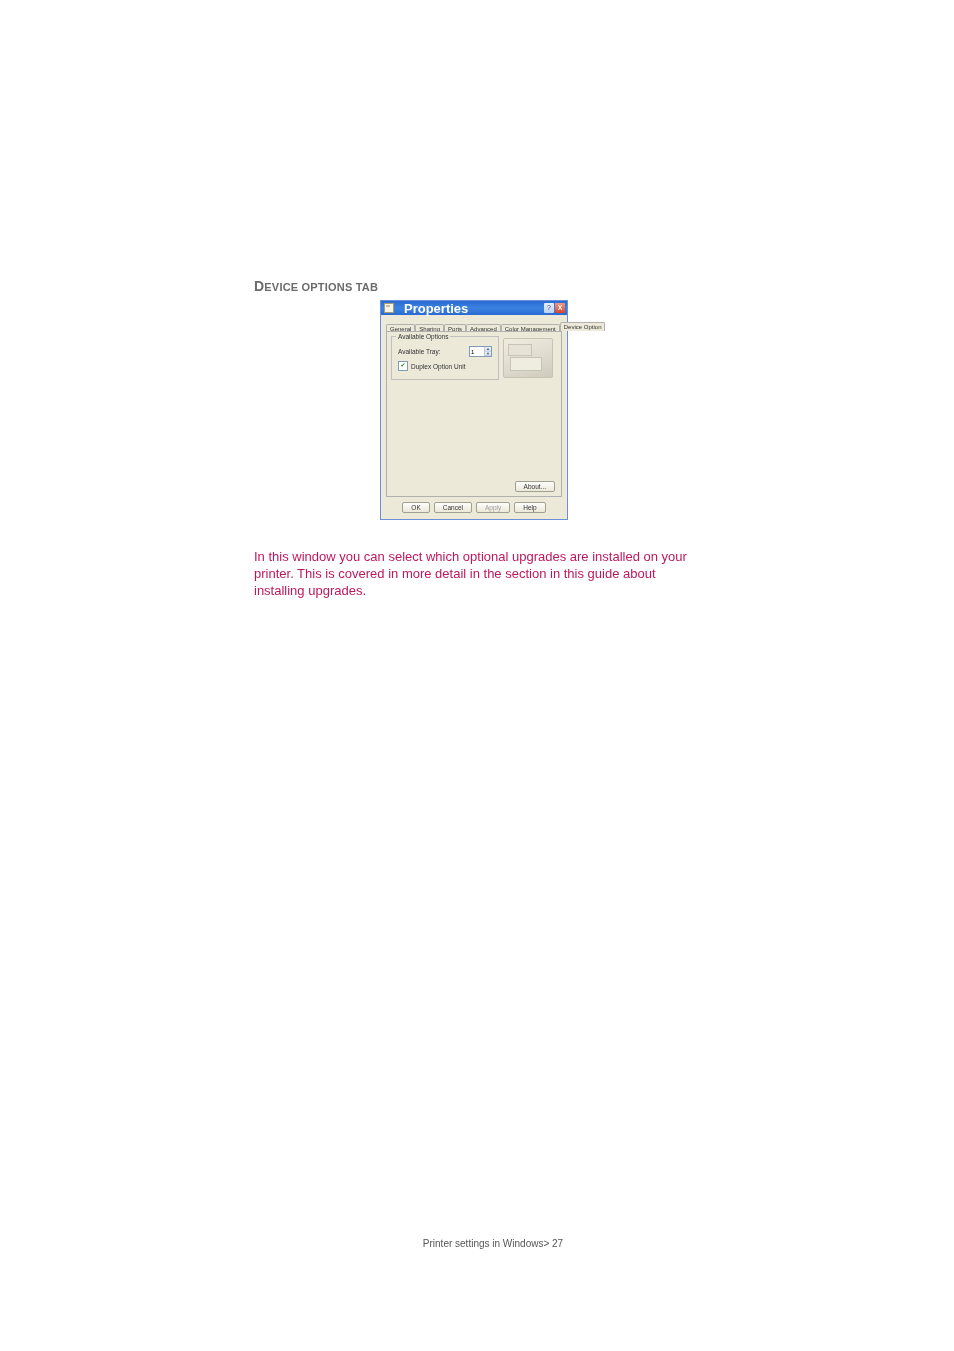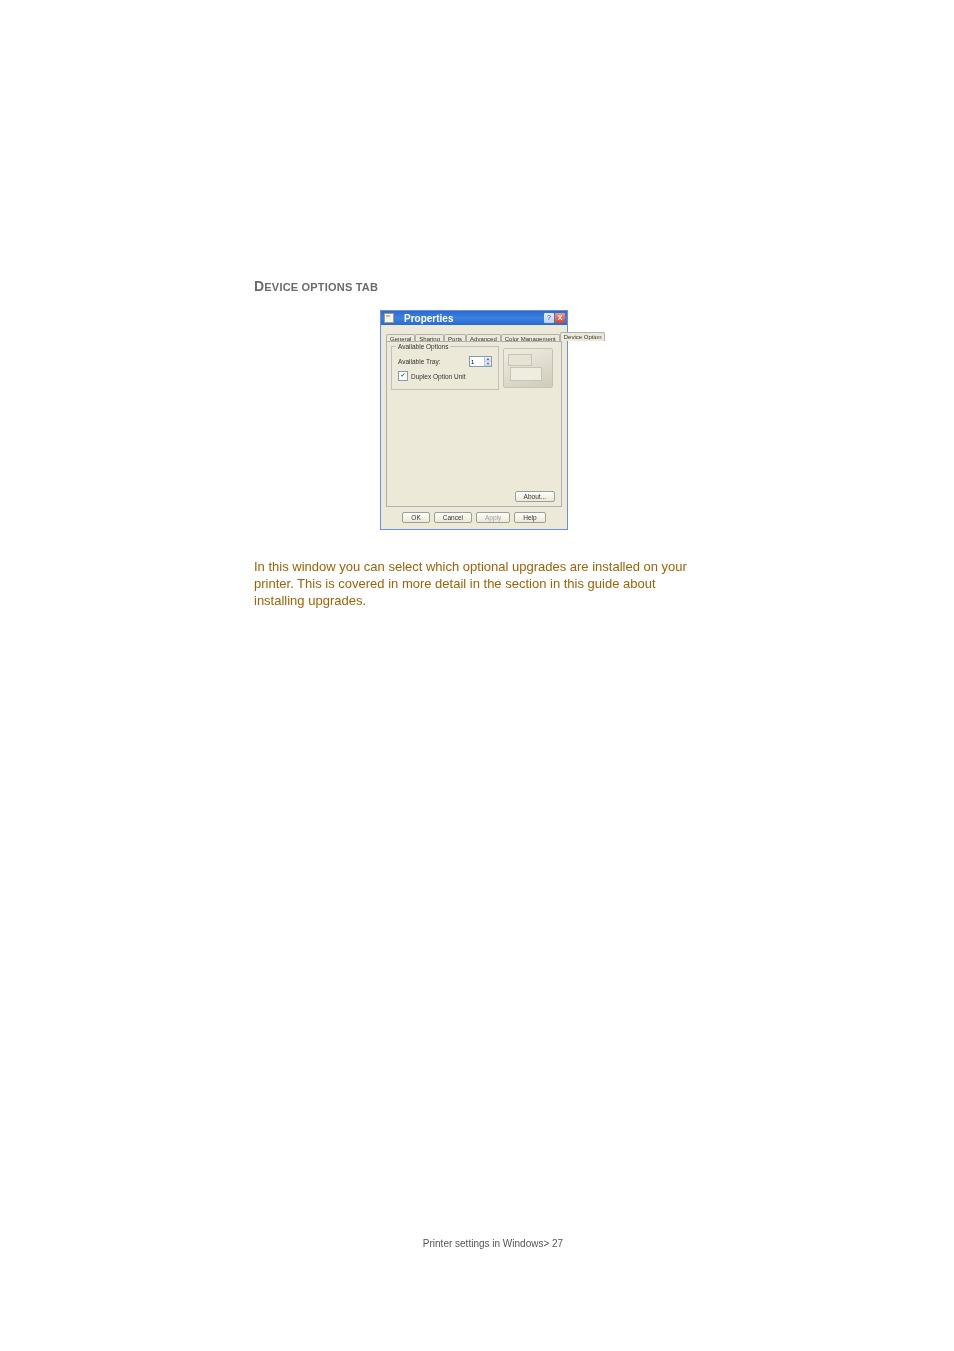--- a/index.html
+++ b/index.html
@@ -17,21 +17,21 @@
     left: 254px;
     top: 278px;
     width: 440px;
   }
   .section-heading {
     font-family: Verdana, Geneva, sans-serif;
     font-weight: bold;
     color: #6b6b6b;
     font-size: 14px;
     letter-spacing: 0.2px;
-    margin-bottom: 16px;
+    margin-bottom: 6px;
   }
   .section-heading .smallcaps {
     font-size: 11px;
     font-weight: bold;
   }
   .screenshot-wrap {
     display: flex;
     justify-content: center;
     margin-bottom: 28px;
   }
@@ -52,21 +52,21 @@
     padding: 0 2px 0 3px;
     color: #fff;
   }
   .dlg-titlebar-left {
     display: flex;
     align-items: center;
     gap: 3px;
   }
   .dlg-title {
     font-weight: bold;
-    font-size: 10px;
+    font-size: 13px;
     padding-left: 7px;
   }
   .dlg-title-icons {
     display: flex;
     gap: 1px;
   }
   .tb-btn {
     width: 10px;
     height: 10px;
     font-size: 7px;
@@ -235,21 +235,21 @@
   }
   .dlg-buttons {
     display: flex;
     justify-content: center;
     gap: 4px;
     padding: 3px 0 0 0;
     margin-top: 2px;
   }
   .body-text {
     font-size: 13px;
-    color: #a16207;
+    color: #be185d;
     line-height: 1.32;
   }
   .footer {
     position: absolute;
     left: 16px;
     width: 954px;
     top: 1238px;
     text-align: center;
     font-size: 10px;
     color: #555;

